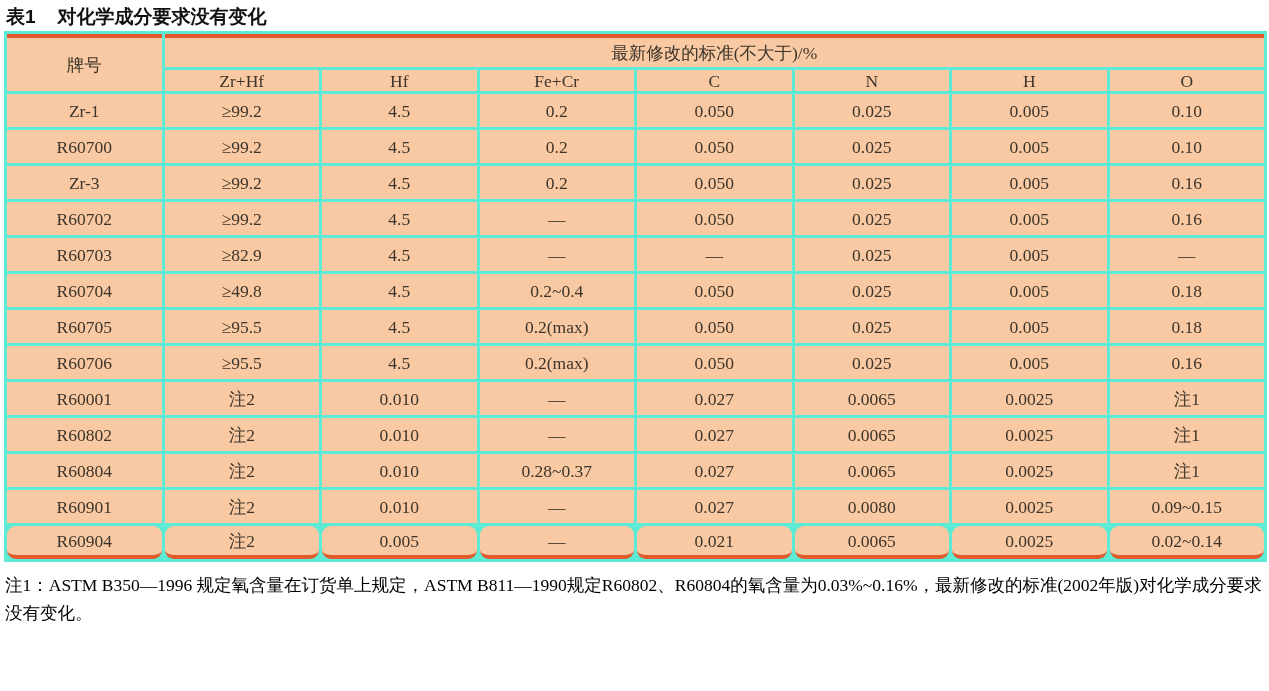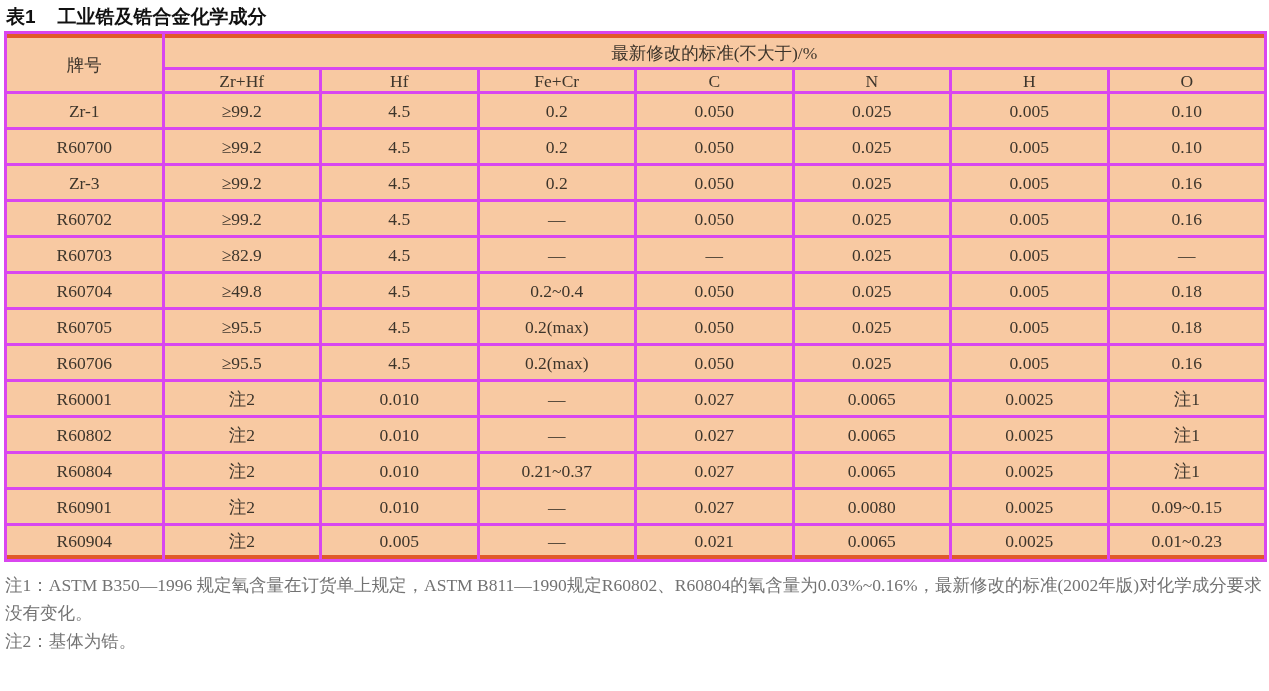--- a/index.html
+++ b/index.html
@@ -25,21 +25,21 @@
     padding:3px 0 2px 2px;
     height:29px;
     line-height:24px;
   }
   .title-row .tnum{margin-right:22px;}
   table.comp{
     width:1263px;
     table-layout:fixed;
     border-collapse:separate;
     border-spacing:3px;
-    background:#d946ef;
+    background:#5eead4;
     font-family:Liberation Serif, serif;
   }
   table.comp col{width:12.5%;}
   table.comp th,table.comp td{
     background:var(--cell-bg);
     color:var(--cell-text);
     font-weight:normal;
     font-size:17.5px;
     text-align:center;
     vertical-align:middle;
@@ -49,38 +49,39 @@
   }
   thead tr.top-row th{
     border-top:4px solid var(--accent);
     height:33px;
   }
   thead tr.sub-row th{height:21px;}
   th.grade-head{height:66px;}
   tbody tr:last-child th,
   tbody tr:last-child td{
     border-bottom:4px solid var(--accent);
+    border-radius:9px;
   }
   .notes{
     margin-top:9px;
     padding-left:1px;
     font-size:17.5px;
     line-height:28px;
-    color:#737373;
+    color:#000000;
     width:1265px;
   }
   .notes p{margin:0;}
 </style>
 </head>
 <body>
 
 <div class="page">
 
   <div class="title-row">
-    <span class="tnum">表1</span><span>工业锆及锆合金化学成分</span>
+    <span class="tnum">表1</span><span>对化学成分要求没有变化</span>
   </div>
 
   <table class="comp">
     <colgroup>
       <col>
         <col>
         <col>
         <col>
         <col>
         <col>
@@ -200,21 +201,21 @@
           <td>—</td>
           <td>0.027</td>
           <td>0.0065</td>
           <td>0.0025</td>
           <td>注1</td>
         </tr>
         <tr>
           <th>R60804</th>
           <td>注2</td>
           <td>0.010</td>
-          <td>0.21~0.37</td>
+          <td>0.28~0.37</td>
           <td>0.027</td>
           <td>0.0065</td>
           <td>0.0025</td>
           <td>注1</td>
         </tr>
         <tr>
           <th>R60901</th>
           <td>注2</td>
           <td>0.010</td>
           <td>—</td>
@@ -224,23 +225,22 @@
           <td>0.09~0.15</td>
         </tr>
         <tr>
           <th>R60904</th>
           <td>注2</td>
           <td>0.005</td>
           <td>—</td>
           <td>0.021</td>
           <td>0.0065</td>
           <td>0.0025</td>
-          <td>0.01~0.23</td>
+          <td>0.02~0.14</td>
         </tr>
       </tbody>
   </table>
 
   <div class="notes">
     <p>注1：ASTM B350—1996 规定氧含量在订货单上规定，ASTM B811—1990规定R60802、R60804的氧含量为0.03%~0.16%，最新修改的标准(2002年版)对化学成分要求没有变化。</p>
-    <p>注2：基体为锆。</p>
   </div>
 
 </div>
 
 </body></html>

